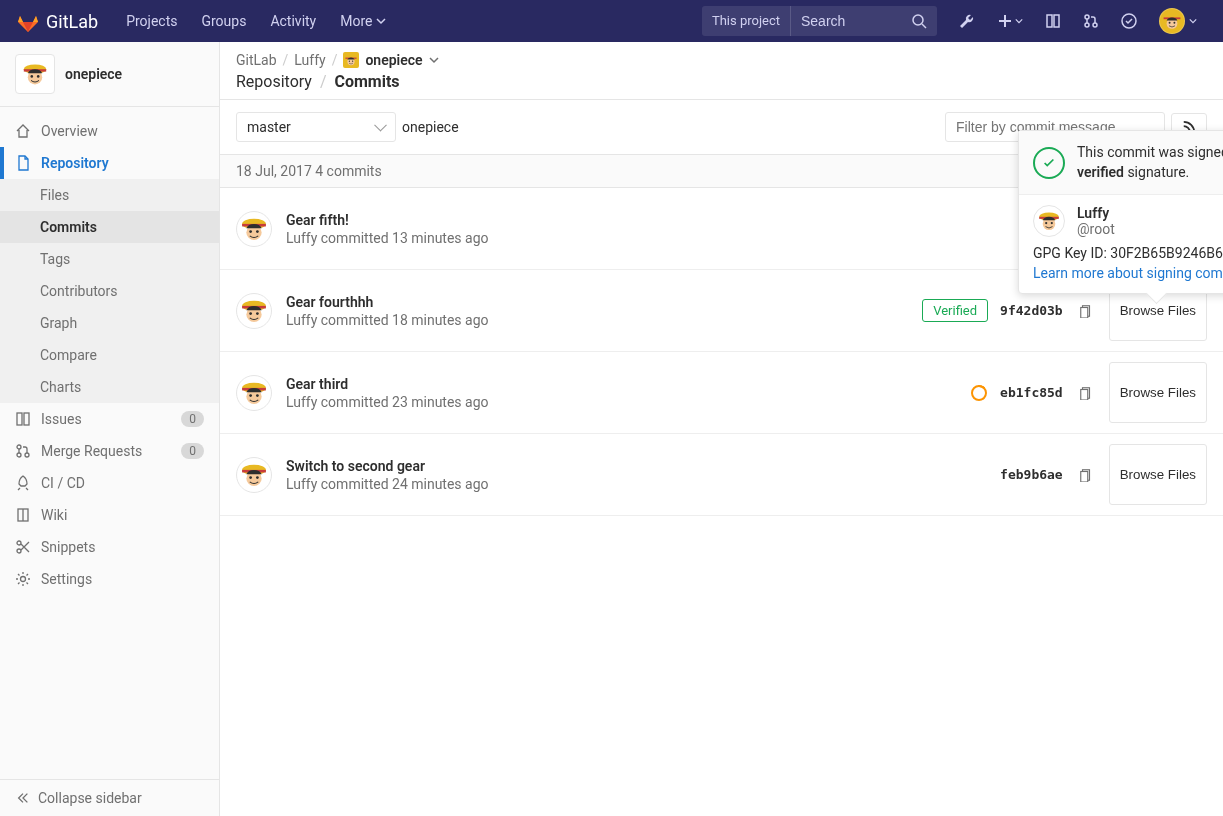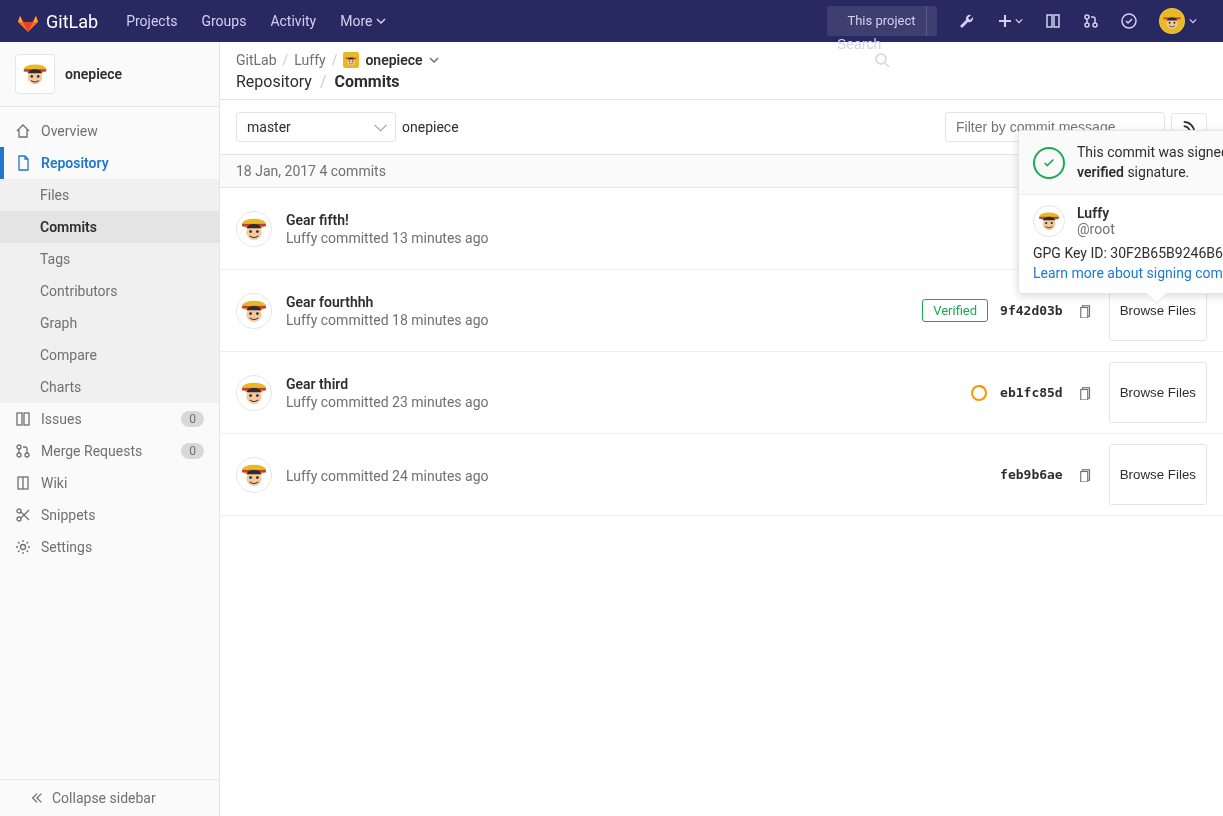--- a/index.html
+++ b/index.html
@@ -6,21 +6,21 @@
 body { font-family: -apple-system, BlinkMacSystemFont, "Segoe UI", Roboto, sans-serif; font-size: 14px; color: #2e2e2e; background: #fff; }
 a { text-decoration: none; }
 
 
 .top-nav { background: #292961; height: 42px; display: flex; align-items: center; padding: 0 16px; color: #fff; }
 .logo { display: flex; align-items: center; gap: 6px; margin-right: 16px; }
 .logo-text { font-size: 18px; font-weight: 400; color: #fff; }
 .nav-links { display: flex; gap: 0; }
 .nav-link { color: #d1d1f0; padding: 0 12px; line-height: 42px; cursor: pointer; }
 .nav-spacer { flex: 1; }
-.search-wrap { display: flex; align-items: center; background: rgba(255,255,255,0.1); border-radius: 3px; height: 30px; flex-direction: column; }
+.search-wrap { display: flex; align-items: center; background: rgba(255,255,255,0.1); border-radius: 3px; height: 30px; }
 .search-scope { padding: 0 10px; color: #d1d1f0; font-size: 13px; border-right: 1px solid rgba(255,255,255,0.15); line-height: 30px; }
 .search-input { background: transparent; border: none; color: #fff; padding: 0 10px; width: 110px; outline: none; font-size: 14px; }
 .search-input::placeholder { color: #d1d1f0; }
 .search-btn { background: transparent; border: none; padding: 0 10px; cursor: pointer; color: #d1d1f0; }
 .top-icons { display: flex; align-items: center; gap: 2px; margin-left: 12px; }
 .top-icon { color: #d1d1f0; padding: 0 10px; height: 42px; display: flex; align-items: center; cursor: pointer; }
 .user-avatar-small { width: 26px; height: 26px; border-radius: 50%; background: #e8b923; border: 1px solid rgba(255,255,255,0.2); }
 
 
 .layout { display: flex; height: calc(100vh - 42px); }
@@ -30,21 +30,21 @@
 .project-name { font-weight: 600; }
 .sidebar-menu { list-style: none; padding: 8px 0; flex: 1; }
 .sidebar-item { display: flex; align-items: center; gap: 10px; padding: 8px 15px; color: #707070; cursor: pointer; }
 .sidebar-item.active { box-shadow: inset 4px 0 0 #1f78d1; }
 .sidebar-item.active .sidebar-label { color: #1f78d1; font-weight: 600; }
 .sidebar-item.active svg { color: #1f78d1; }
 .sidebar-sub { list-style: none; background: #f0f0f0; }
 .sidebar-sub-item { padding: 8px 15px 8px 40px; color: #707070; cursor: pointer; }
 .sidebar-sub-item.active { background: #e4e4e4; font-weight: 600; color: #2e2e2e; }
 .badge { background: #d8d8d8; border-radius: 10px; padding: 1px 8px; font-size: 12px; margin-left: auto; color: #707070; }
-.sidebar-collapse { padding: 10px 30px; border-top: 1px solid #e5e5e5; color: #707070; cursor: pointer; display: flex; align-items: center; gap: 8px; }
+.sidebar-collapse { padding: 10px 16px; border-top: 1px solid #e5e5e5; color: #707070; cursor: pointer; display: flex; align-items: center; gap: 8px; }
 
 
 .main { flex: 1; overflow-y: auto; position: relative; }
 .breadcrumb-wrap { padding: 10px 16px 8px; border-bottom: 1px solid #e5e5e5; }
 .breadcrumb { display: flex; align-items: center; gap: 6px; color: #707070; font-size: 14px; flex-wrap: wrap; }
 .breadcrumb .sep { color: #ccc; }
 .breadcrumb-link { color: #707070; cursor: pointer; }
 .crumb-avatar { width: 16px; height: 16px; border-radius: 2px; background: #e8b923; display: inline-block; vertical-align: middle; }
 .subcrumb { margin-top: 4px; font-size: 16px; color: #2e2e2e; }
 .subcrumb .sep { color: #ccc; margin: 0 4px; }
@@ -228,20 +228,26 @@
             <circle cx="4" cy="4" r="2" stroke="currentColor" fill="none" stroke-width="1.3"></circle>
             <circle cx="4" cy="12" r="2" stroke="currentColor" fill="none" stroke-width="1.3"></circle>
             <circle cx="12" cy="12" r="2" stroke="currentColor" fill="none" stroke-width="1.3"></circle>
             <path d="M4 6v4M12 10V6a2 2 0 00-2-2H8" stroke="currentColor" fill="none" stroke-width="1.3"></path>
           </svg>
         <span class="sidebar-label">Merge Requests</span>
         <span class="badge">0</span>
       </li>
       <li class="sidebar-item">
         <svg width="16" height="16" viewBox="0 0 16 16">
+            <path d="M8 1c3 2 4 5 4 8l-2 2H6l-2-2c0-3 1-6 4-8zM5 13l-2 2M11 13l2 2" stroke="currentColor" fill="none" stroke-width="1.3"></path>
+          </svg>
+        <span class="sidebar-label">CI / CD</span>
+      </li>
+      <li class="sidebar-item">
+        <svg width="16" height="16" viewBox="0 0 16 16">
             <rect x="3" y="2" width="10" height="12" stroke="currentColor" fill="none" stroke-width="1.3"></rect>
             <path d="M8 2v12" stroke="currentColor" stroke-width="1.3"></path>
           </svg>
         <span class="sidebar-label">Wiki</span>
       </li>
       <li class="sidebar-item">
         <svg width="16" height="16" viewBox="0 0 16 16">
             <circle cx="4" cy="4" r="2" stroke="currentColor" fill="none" stroke-width="1.3"></circle>
             <circle cx="4" cy="12" r="2" stroke="currentColor" fill="none" stroke-width="1.3"></circle>
             <path d="M6 5l8 8M6 11l8-8" stroke="currentColor" stroke-width="1.3"></path>
@@ -296,21 +302,21 @@
       <div class="toolbar-spacer"></div>
       <input class="filter-input" placeholder="Filter by commit message" style="">
       <button class="rss-btn">
         <svg width="14" height="14" viewBox="0 0 16 16">
             <path d="M2 2a12 12 0 0112 12M2 7a7 7 0 017 7" stroke="#2e2e2e" fill="none" stroke-width="2"></path>
             <circle cx="3" cy="13" r="1.5" fill="#2e2e2e"></circle>
           </svg>
       </button>
     </div>
 
-    <div class="commits-group-header">18 Jan, 2017 4 commits</div>
+    <div class="commits-group-header">18 Jul, 2017 4 commits</div>
 
     <div class="commit-row">
       <div class="commit-avatar">
           <svg class="luffy-svg">
             <use href="#luffy"></use>
           </svg>
         </div>
       <div class="commit-info">
         <div class="commit-title">Gear fifth!</div>
         <div class="commit-meta">Luffy committed 13 minutes ago</div>
@@ -376,20 +382,21 @@
       </div>
     </div>
 
     <div class="commit-row">
       <div class="commit-avatar">
           <svg class="luffy-svg">
             <use href="#luffy"></use>
           </svg>
         </div>
       <div class="commit-info">
+        <div class="commit-title">Switch to second gear</div>
         <div class="commit-meta">Luffy committed 24 minutes ago</div>
       </div>
       <div class="commit-right">
         <span class="commit-sha">feb9b6ae</span>
         <button class="copy-btn">
             <svg width="14" height="14" viewBox="0 0 16 16">
               <rect x="4" y="2" width="8" height="12" stroke="#707070" fill="none" stroke-width="1.3"></rect>
               <rect x="2" y="4" width="8" height="12" stroke="#707070" fill="#fff" stroke-width="1.3"></rect>
             </svg>
           </button>

